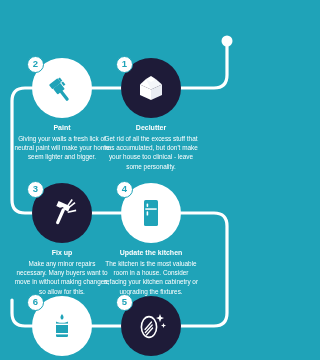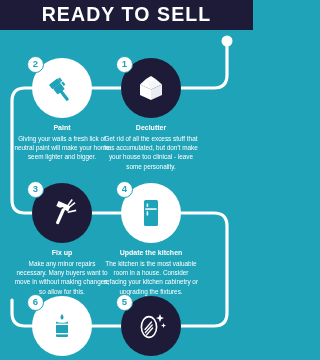--- a/index.html
+++ b/index.html
@@ -106,23 +106,20 @@
     line-height: 1.45;
     padding: 0 6px;
   }
   svg { display: block; overflow: visible; }
 </style>
 </head>
 <body>
 
 <div id="infographic">
 
-  <div id="header-bar">
-    <div id="header-title">READY TO SELL</div>
-  </div>
 
   <svg id="path-layer" viewBox="0 0 253 360" width="253" height="360">
 
     <circle cx="227" cy="41" r="5.5" fill="#FFFFFF"></circle>
 
     <path d="M227,46 L227,75 Q227,88 214,88 L181,88" stroke="#FFFFFF" stroke-width="3.2" fill="none" stroke-linecap="round"></path>
 
     <path d="M121,88 L92,88" stroke="#FFFFFF" stroke-width="3.2" fill="none" stroke-linecap="round"></path>
 
     <path d="M32,88 L25,88 Q12,88 12,101 L12,200 Q12,213 25,213 L32,213" stroke="#FFFFFF" stroke-width="3.2" fill="none" stroke-linecap="round"></path>

